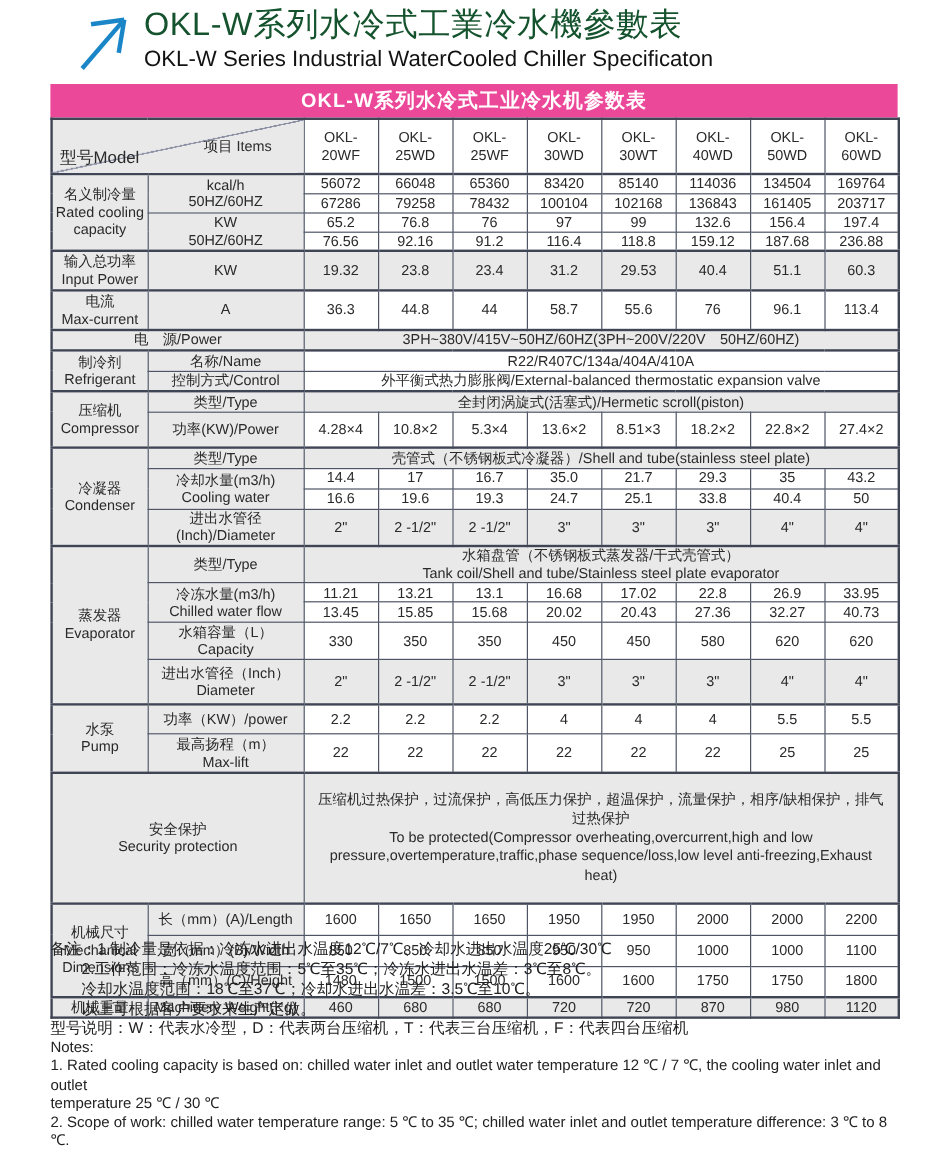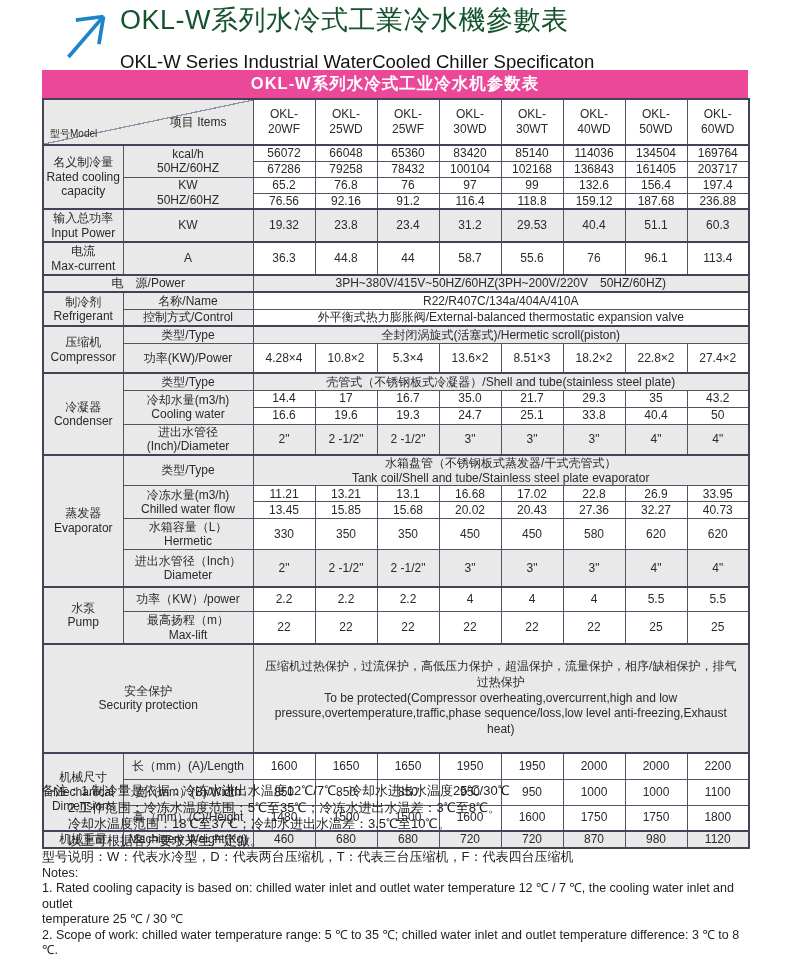--- a/index.html
+++ b/index.html
@@ -8,21 +8,21 @@
     background:#ffffff;
     font-family:"Liberation Sans", sans-serif;
     color:#2a2a2a;
     position:relative;
     overflow:hidden;
   }
   .masthead { position:absolute; left:62px; top:4px; display:flex; align-items:flex-start; }
   .logo { width:48px; height:52px; margin-top:4px; flex:0 0 auto; }
   .titles { margin-left:10px; }
   .title-cn { font-size:27px; font-weight:500; color:#14532d; letter-spacing:0.5px; line-height:32px; }
-  .title-en { font-size:18.5px; color:#121212; line-height:24px; margin-top:14px; }
+  .title-en { font-size:18.5px; color:#121212; line-height:24px; margin-top:1px; }
 
   .banner {
     position:absolute; left:42px; top:70px; width:706px; height:28px;
     background:#ec4899; color:#ffffff; font-size:16.5px; font-weight:bold;
     display:flex; align-items:center; justify-content:center; letter-spacing:1px;
   }
 
   table.spec {
     position:absolute; left:42px; top:98px; width:706px;
     border-collapse:collapse; table-layout:fixed;
@@ -41,21 +41,21 @@
   tr.gv td { background:#e9e9e9; }
   tr.r16{height:16px} tr.r17{height:17px} tr.r25{height:25px} tr.r26{height:26px}
   tr.r30{height:30px} tr.r31{height:31px} tr.r32{height:32px} tr.r33{height:33px}
   tr.r37{height:37px} tr.r55{height:55px}
   td.sec { text-align:center; padding:14px 7px; line-height:1.32; }
 
   .corner { position:relative; padding:0;
     background-color:#e9e9e9;
     background-image:linear-gradient(to bottom right, transparent 49.3%, #8a8fa3 49.3%, #8a8fa3 50.7%, transparent 50.7%);
   }
-  .corner .cm { position:absolute; left:6px; bottom:4px; font-size:10px;margin-top:36px; }
+  .corner .cm { position:absolute; left:6px; bottom:4px; font-size:14px;margin-top:36px; }
   .corner .ci { position:absolute; right:26px; top:15px; font-size:12px; }
 
   .notes { position:absolute; left:42px; top:783px; width:712px; }
   .notes-cn { font-size:13px; line-height:16.5px; color:#222; }
   .notes-en { font-size:12.5px; line-height:15.5px; color:#222; }
 </style>
 </head>
 <body>
 
 <div class="page">
@@ -288,21 +288,21 @@
       <td>15.85</td>
           <td>15.68</td>
           <td>20.02</td>
           <td>20.43</td>
           <td>27.36</td>
           <td>32.27</td>
           <td>40.73</td>
         </tr>
       <tr class="r31">
         <td class="g">水箱容量（L）
-Hermetic</td>
+Capacity</td>
         <td>330</td>
       <td>350</td>
           <td>350</td>
           <td>450</td>
           <td>450</td>
           <td>580</td>
           <td>620</td>
           <td>620</td>
         </tr>
       <tr class="r37 gv">

